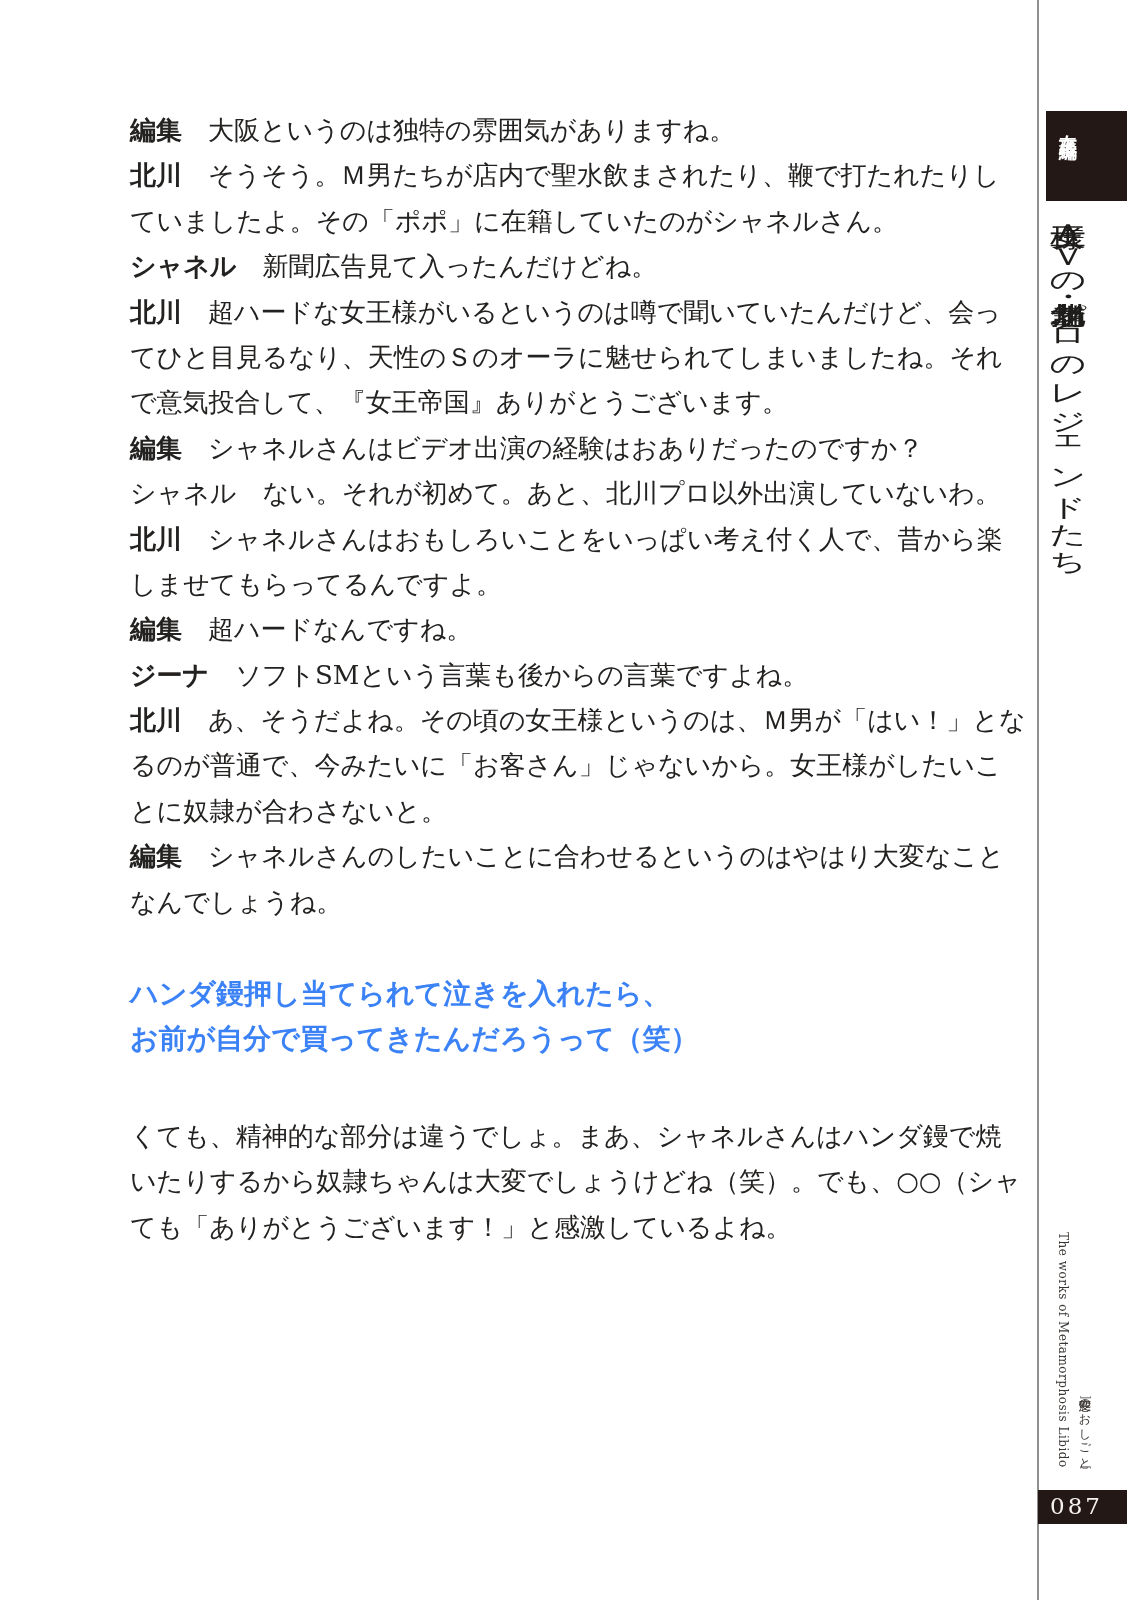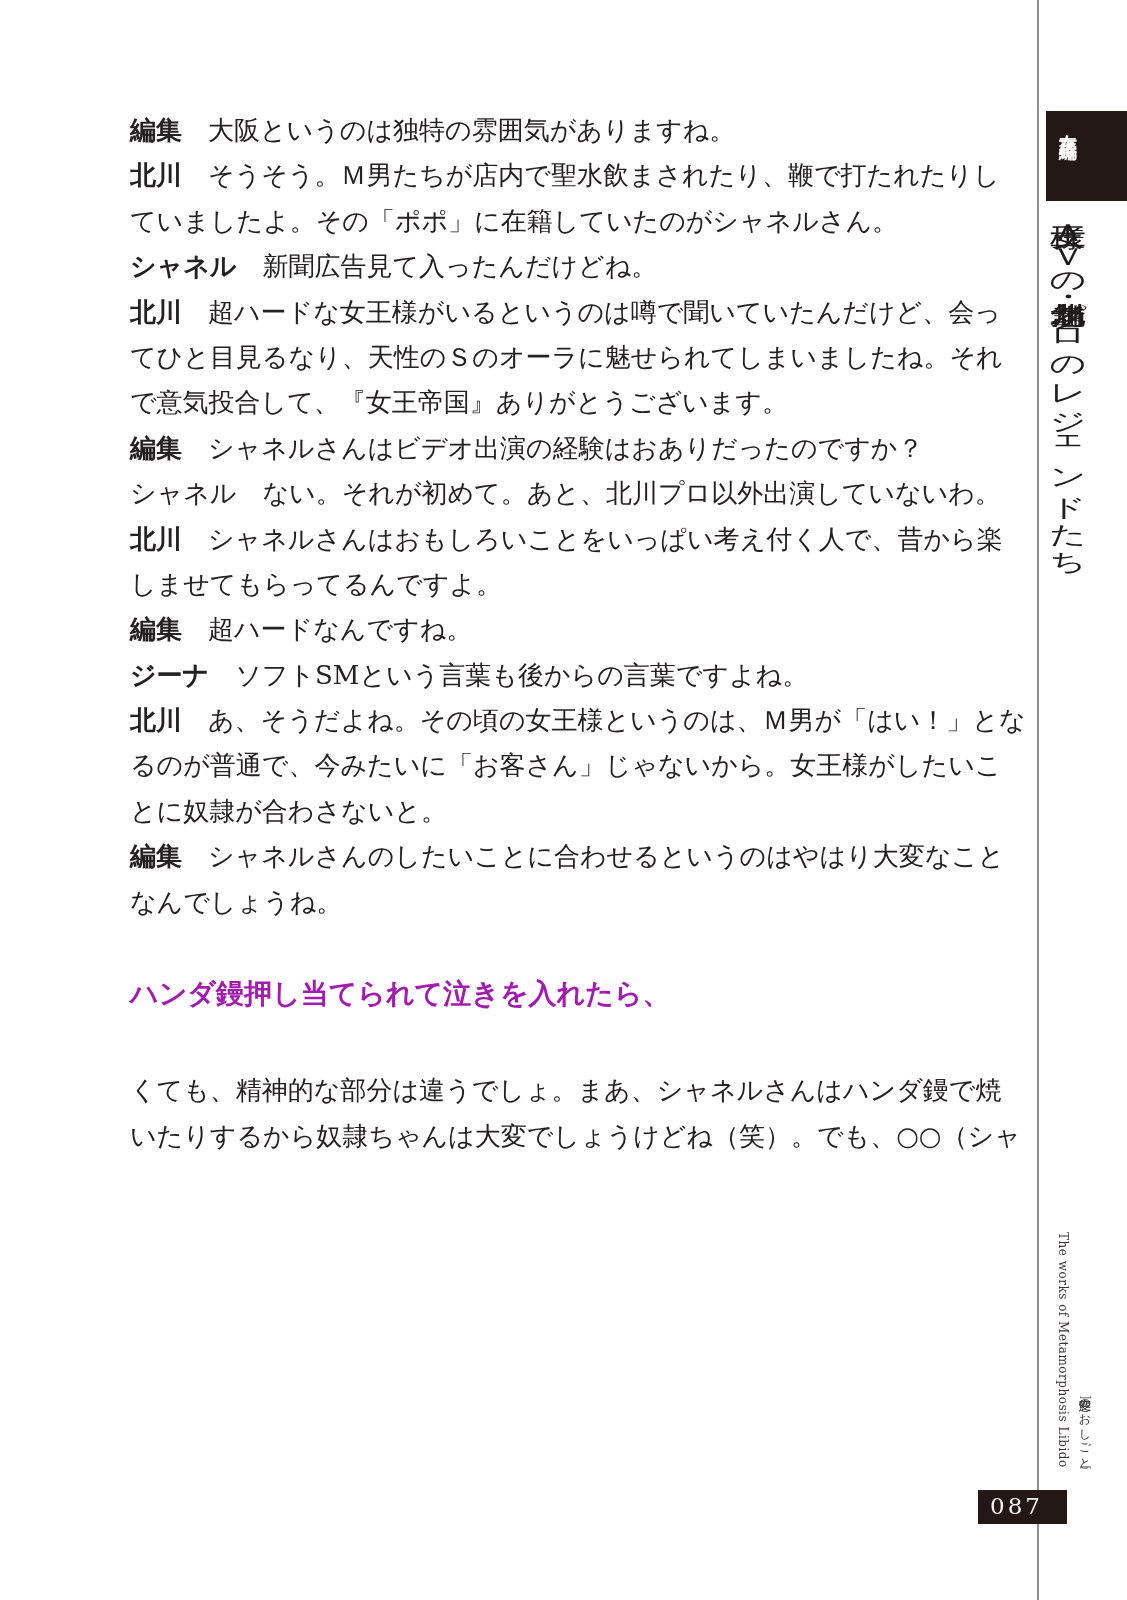--- a/index.html
+++ b/index.html
@@ -44,21 +44,21 @@
     writing-mode:vertical-rl;
     font-size:12px; letter-spacing:1px; color:#3a3633; white-space:nowrap;
   }
   .footer-en {
     position:absolute; left:1056px; bottom:132px;
     writing-mode:vertical-rl;
     font-size:12px; letter-spacing:0.5px; color:#3a3633; white-space:nowrap;
   }
   
   .pagenum-box {
-    position:absolute; left:978px; top:1490px; width:89px; height:34px;
+    position:absolute; left:1038px; top:1490px; width:89px; height:34px;
     background:#231815;
   }
   .pagenum-box .num {
     display:block; width:77px; height:34px; line-height:32px;
     text-align:center; color:#f4f1ee;
     font-size:23px; letter-spacing:3px;
     font-variant-numeric:oldstyle-nums;
   }
   
   .body-col {
@@ -74,21 +74,21 @@
     font-weight:700;
   }
   .speaker.plain {
     font-family:"DejaVu Serif","Liberation Serif",serif;
     font-weight:400;
   }
   .heading-block { margin-top:46px; margin-bottom:52px; }
   .heading-line {
     height:45.4px; line-height:45.4px;
     font-size:28px; font-weight:700; white-space:nowrap;
-    color:#a21caf;
+    color:#3b82f6;
   }
 </style>
 </head>
 <body>
 
 <div class="page">
 
   <div class="vrule"></div>
 
   <div class="tab-box">
@@ -111,23 +111,25 @@
       <div class="line">しませてもらってるんですよ。</div>
       <div class="line"><span class="speaker">編集</span>　超ハードなんですね。</div>
       <div class="line"><span class="speaker">ジーナ</span>　ソフトSMという言葉も後からの言葉ですよね。</div>
       <div class="line"><span class="speaker">北川</span>　あ、そうだよね。その頃の女王様というのは、Ｍ男が「はい！」とな</div>
       <div class="line">るのが普通で、今みたいに「お客さん」じゃないから。女王様がしたいこ</div>
       <div class="line">とに奴隷が合わさないと。</div>
       <div class="line"><span class="speaker">編集</span>　シャネルさんのしたいことに合わせるというのはやはり大変なこと</div>
       <div class="line">なんでしょうね。</div>
       <div class="heading-block">
         <div class="heading-line">ハンダ鏝押し当てられて泣きを入れたら、</div>
+        <div class="heading-line">お前が自分で買ってきたんだろうって（笑）</div>
       </div>
       <div class="line">くても、精神的な部分は違うでしょ。まあ、シャネルさんはハンダ鏝で焼</div>
       <div class="line">いたりするから奴隷ちゃんは大変でしょうけどね（笑）。でも、○○（シャ</div>
+      <div class="line">ても「ありがとうございます！」と感激しているよね。</div>
     </div>
 
   <div class="footer-jp">［変態のおしごと］</div>
 
   <div class="footer-en">The works of Metamorphosis Libido</div>
 
   <div class="pagenum-box">
     <span class="num">087</span>
   </div>
 

